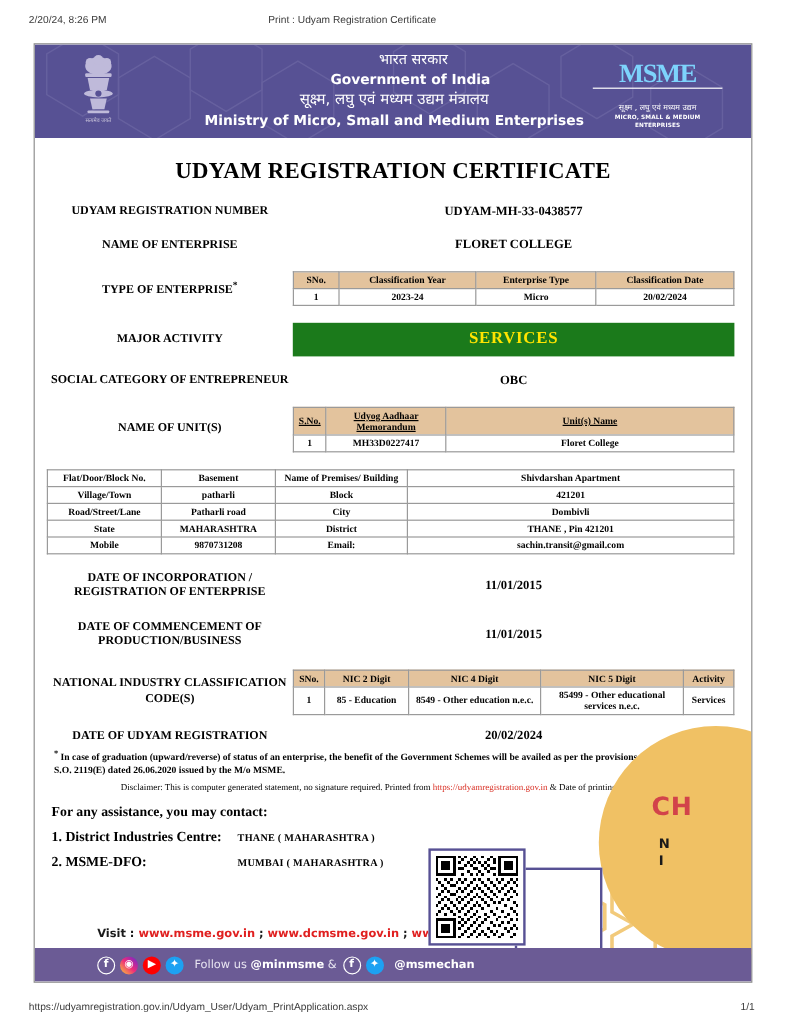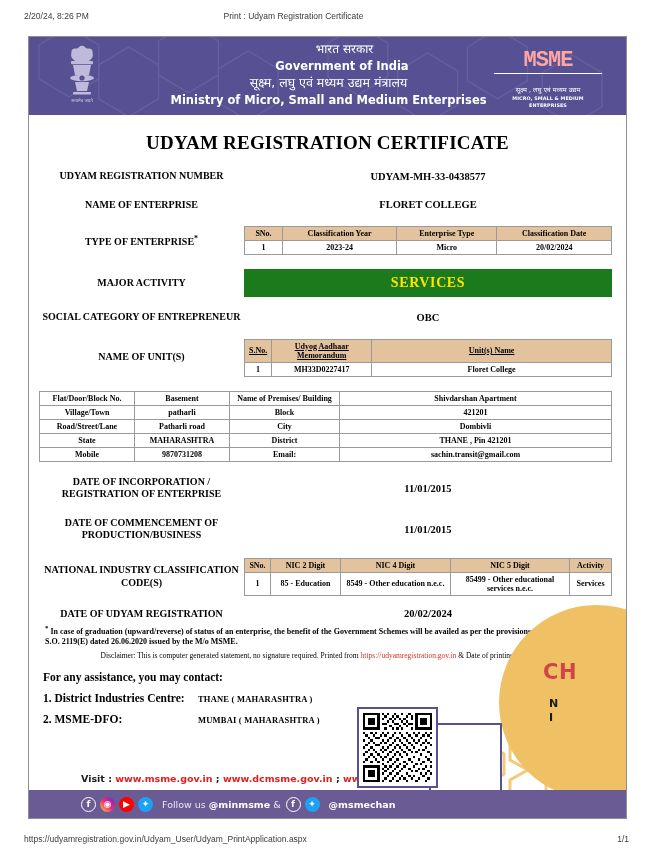--- a/index.html
+++ b/index.html
@@ -64,23 +64,23 @@
   .banner-text .bt-hi1 { font-size:12px; line-height:17px;padding-left:32px; }
   .banner-text .bt-en1 { font-size:11.5px; font-weight:bold; line-height:16px;margin-left:27px; }
   .banner-text .bt-hi2 { font-size:12.5px; line-height:18px; }
   .banner-text .bt-en2 { font-size:11.5px; font-weight:bold; line-height:16px; }
 
   .msme-logo {
     position:absolute; right:24px; top:12px;
     width:108px; text-align:center; z-index:3;
   }
   .msme-logo .ml-mark {
-    font-family:Liberation Mono, monospace;
+    font-family:Liberation Serif, serif;
     font-size:22px; font-weight:bold; letter-spacing:-1px;
-    color:#fca5a5; line-height:23px;
+    color:#7dd3fc; line-height:23px;
   }
   .msme-logo .ml-hi {
     font-family:"DejaVu Sans", sans-serif;
     font-size:6.5px; color:#ffffff; line-height:9px;
     border-top:1px solid #fff; padding-top:12px; margin-top:1px;
   }
   .msme-logo .ml-en {
     font-family:"DejaVu Sans", sans-serif;
     font-size:4.8px; font-weight:bold; color:#ffffff; line-height:7px;
     letter-spacing:.1px;

